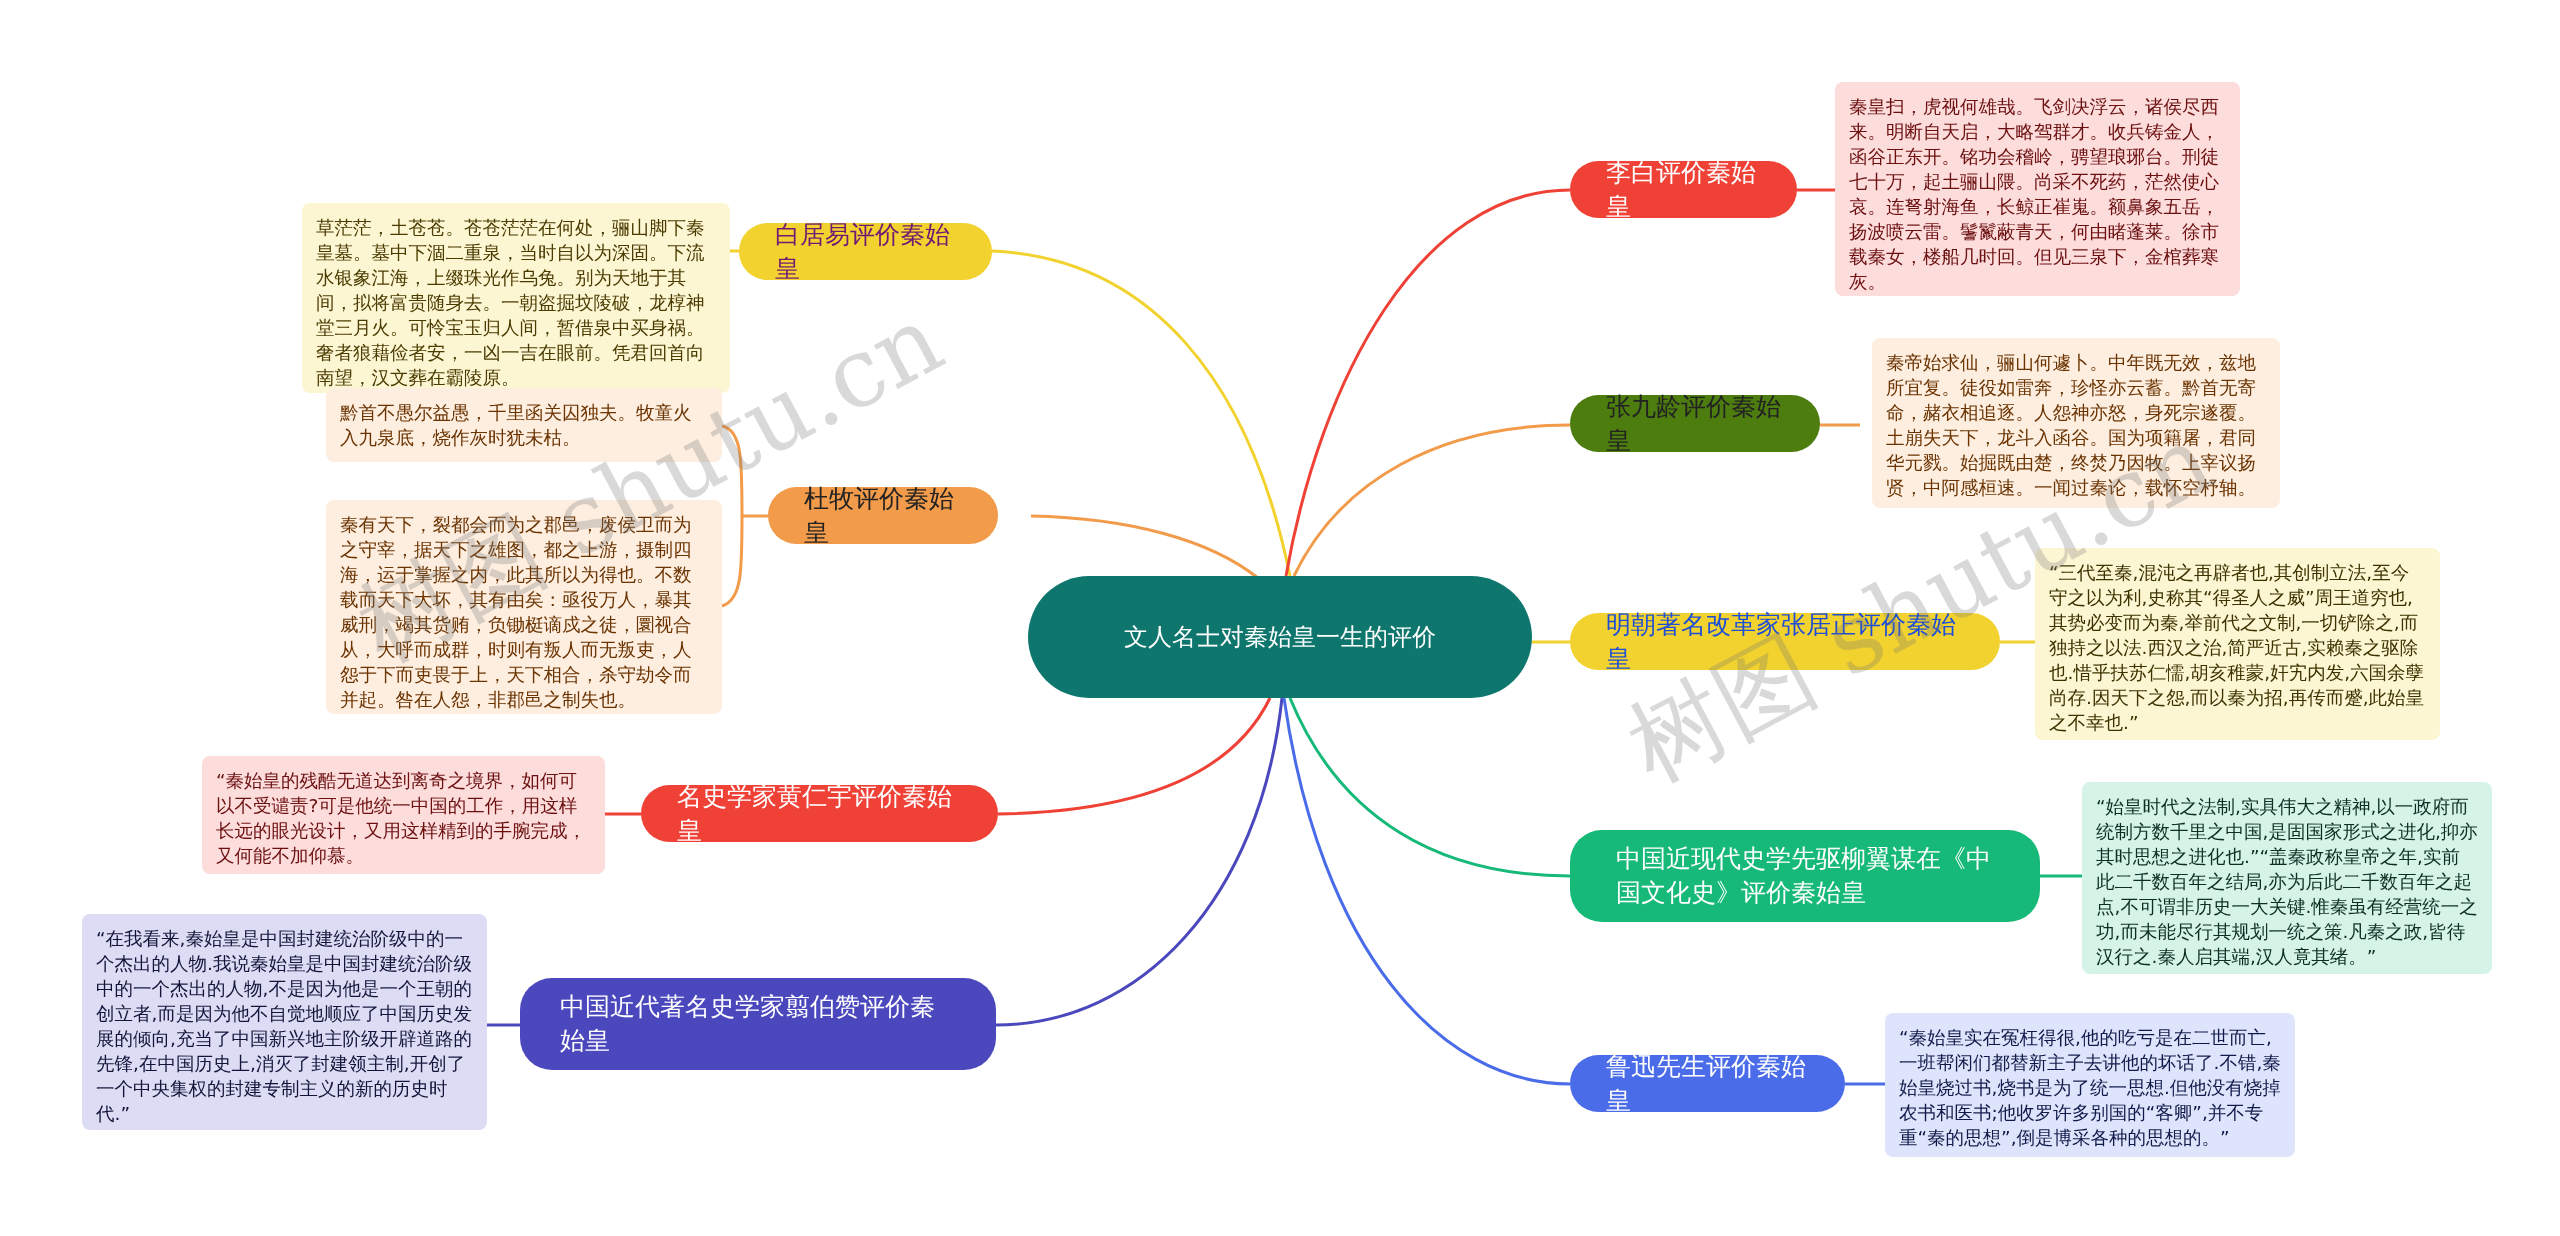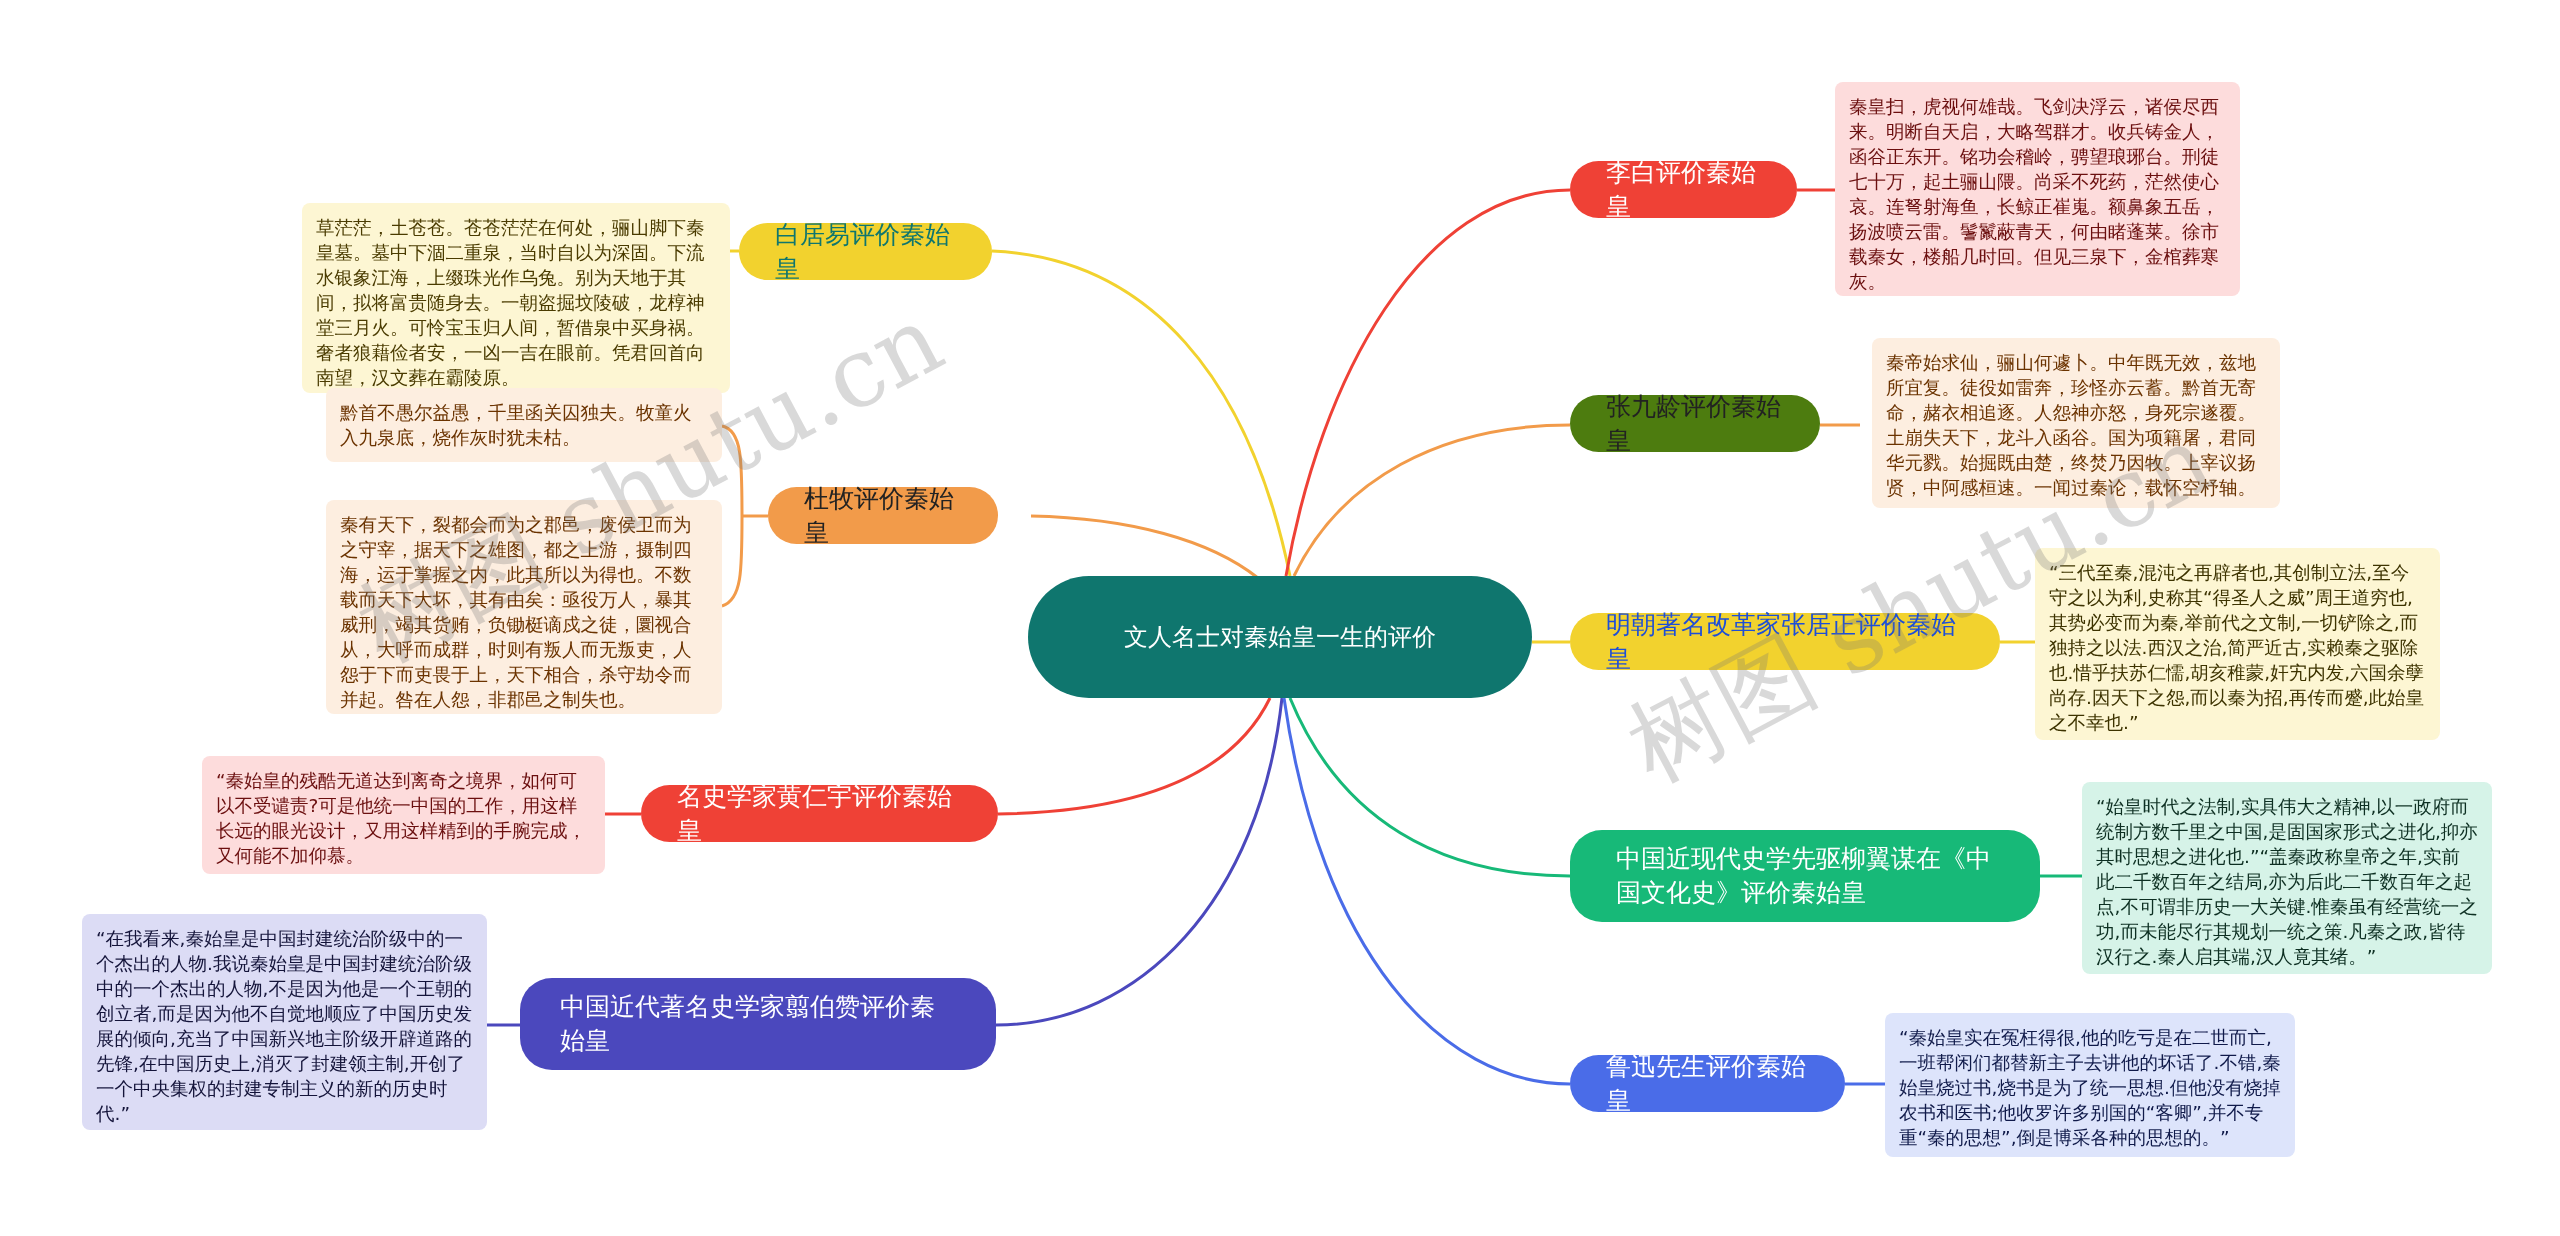--- a/index.html
+++ b/index.html
@@ -55,21 +55,21 @@
     <path d="M1820 425 L 1860 425" stroke="#f29b4a" stroke-width="3" fill="none"></path>
     <path d="M2000 642 L 2035 642" stroke="#f2d22e" stroke-width="3" fill="none"></path>
     <path d="M2040 876 L 2082 876" stroke="#17b978" stroke-width="3" fill="none"></path>
     <path d="M1845 1084 L 1885 1084" stroke="#4a6ce8" stroke-width="3" fill="none"></path>
   </svg>
 
   <div class="center">
     <span>文人名士对秦始皇一生的评价</span>
   </div>
 
-  <div class="node" style="left:739px;top:223px;width:253px;height:57px;background:#f2d22e;color:#0f766e;">
+  <div class="node" style="left:739px;top:223px;width:253px;height:57px;background:#f2d22e;color:#701a75;">
     <span>白居易评价秦始皇</span>
   </div>
   <div class="note" style="left:302px;top:157px;width:428px;height:190px;background:#fdf6d3;color:#4a3b00;margin-top:46px;">
     <span>草茫茫，土苍苍。苍苍茫茫在何处，骊山脚下秦皇墓。墓中下涸二重泉，当时自以为深固。下流水银象江海，上缀珠光作乌兔。别为天地于其间，拟将富贵随身去。一朝盗掘坟陵破，龙椁神堂三月火。可怜宝玉归人间，暂借泉中买身祸。奢者狼藉俭者安，一凶一吉在眼前。凭君回首向南望，汉文葬在霸陵原。</span>
   </div>
 
   <div class="node" style="left:768px;top:487px;width:230px;height:57px;background:#f29b4a;color:#222;">
     <span>杜牧评价秦始皇</span>
   </div>
   <div class="note" style="left:326px;top:500px;width:396px;height:214px;background:#fdeee0;color:#6b3300;">

